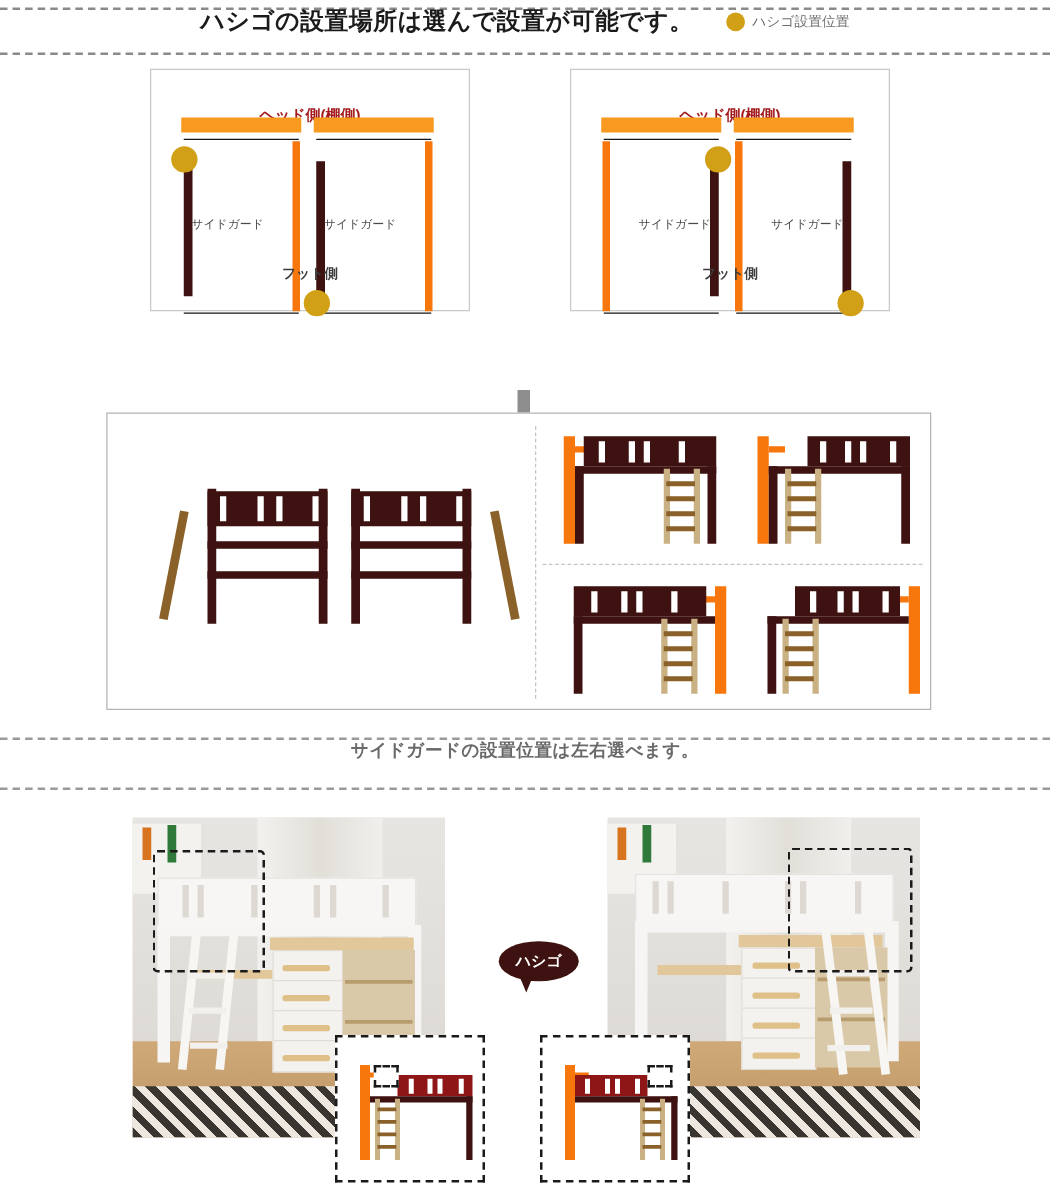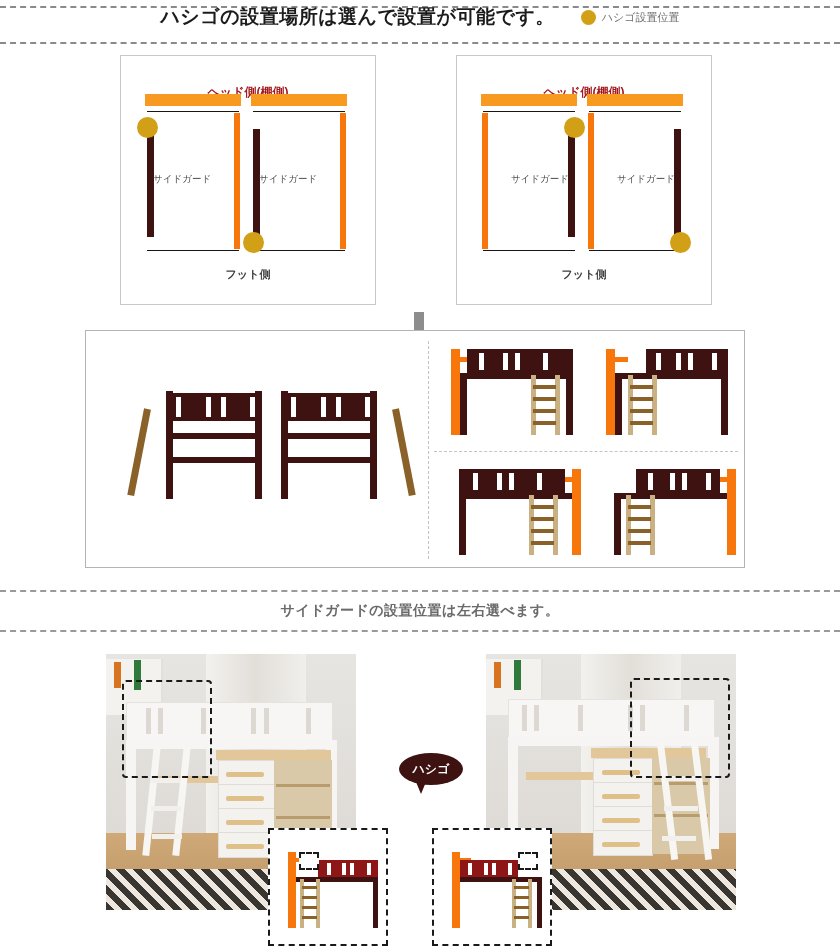--- a/index.html
+++ b/index.html
@@ -54,21 +54,21 @@
   }
   .legend-text {
     font-size: 11px;
     color: #6e6e6e;
   }
 
   
   .plan-box {
     position: absolute;
     top: 55px;
-    width: 256px; height: 250px;
+    width: 256px; height: 194px;
     border: 1px solid #c9c9c9;
     background: #fff;
     box-sizing: border-box;
   }
   .plan-box.left  { left: 120px; }
   .plan-box.right { left: 456px; }
 
   .plan-head-label {
     position: absolute;
     left: 0; top: 28px;
@@ -291,21 +291,20 @@
 
   
   .section-band {
     position: absolute;
     left: 0; top: 590px;
     width: 840px; height: 42px;
     border-top: 2px dashed #9a9a9a;
     border-bottom: 2px dashed #9a9a9a;
     box-sizing: border-box;
     display: flex;
-    align-items: center;
     justify-content: center;
   }
   .section-title {
     font-size: 14px;
     font-weight: 700;
     color: #6a6a6a;
     letter-spacing: 0.5px;
   }
 
   

